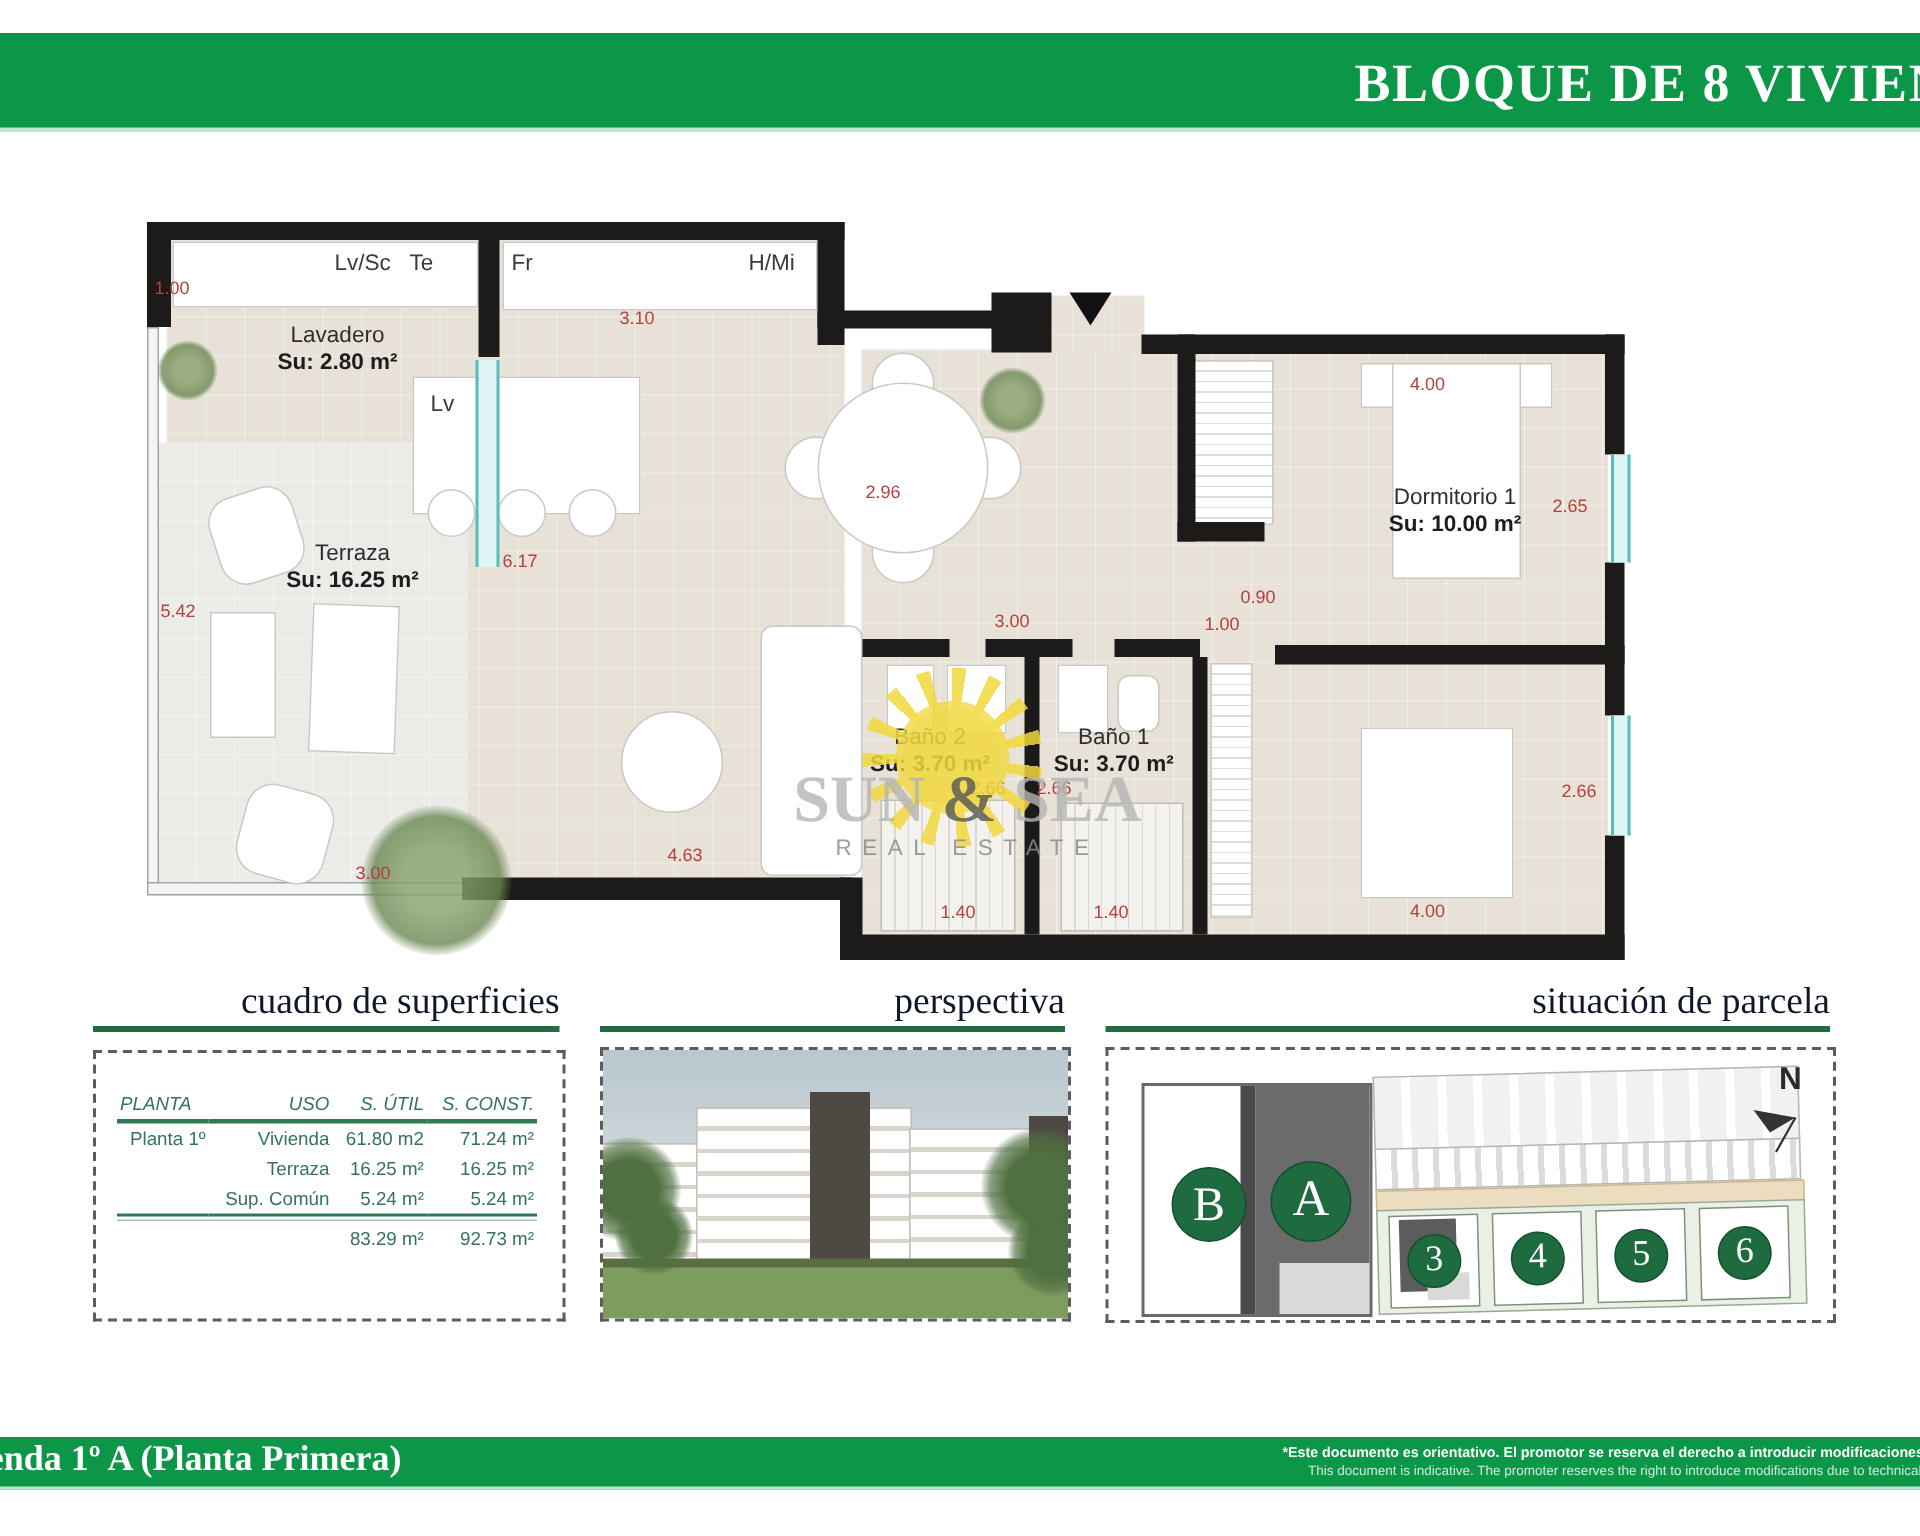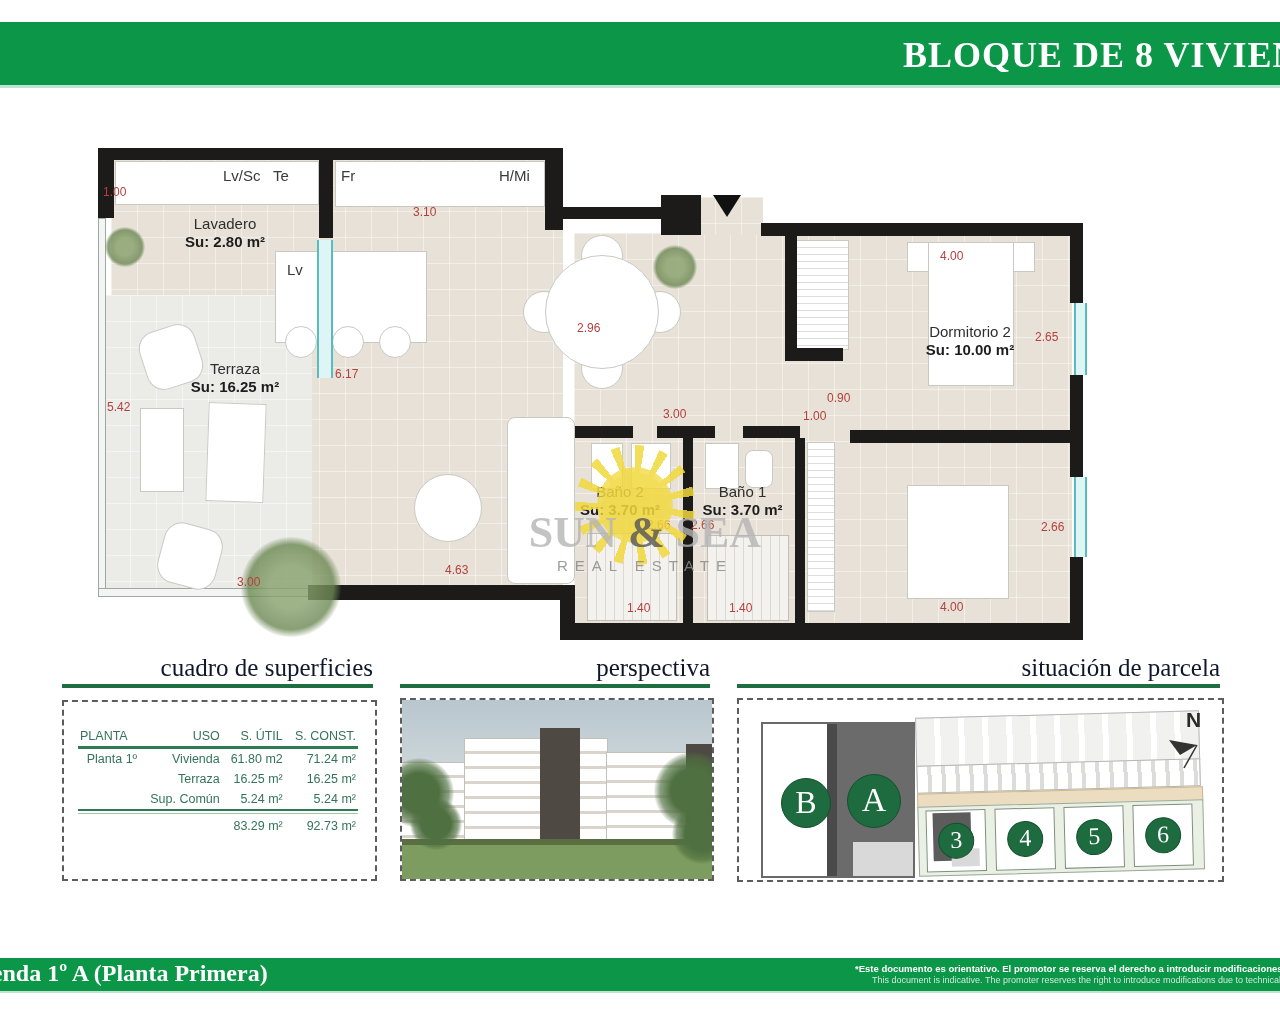--- a/index.html
+++ b/index.html
@@ -55,21 +55,21 @@
 
   
   .sec-title{position:absolute;font-family:"Liberation Serif",serif;font-size:25px;color:#0f172a;
       text-align:right;white-space:nowrap;}
   .sec-rule{position:absolute;height:4px;background:#1e6e41;}
   .dashbox{position:absolute;border:2px dashed #5c5c5c;background:#fff;}
 
   
   .surf{position:absolute;left:14px;top:24px;width:280px;color:#34745a;font-size:12.5px;}
   .surf table{border-collapse:collapse;width:100%;}
-  .surf th{font-weight:normal;border-bottom:3px solid #2e7a52;padding:3px 2px;text-align:right;}
+  .surf th{font-weight:normal;border-bottom:3px solid #2e7a52;padding:3px 2px;text-align:right;font-style:italic;}
   .surf th:first-child{text-align:left;}
   .surf td{padding:3px 2px;text-align:right;}
   .surf .totline td{border-top:2px solid #2e7a52;border-bottom:1px solid #9fc7ae;height:2px;padding:0;}
   .surf .tot td{padding-top:5px;}
 
   
   .persp{position:absolute;inset:0;overflow:hidden;}
   .sky{position:absolute;left:0;top:0;width:100%;height:150px;
       background:linear-gradient(#b8c6ce,#e6eae8);}
   .bld{position:absolute;background:repeating-linear-gradient(#ffffff 0 12px,#d9d5cd 12px 15px);
@@ -182,21 +182,21 @@
 
     <div class="room" style="left:55px;top:70px;width:150px;">
       <span>Lavadero</span><br>
       <b>Su: 2.80 m²</b>
     </div>
     <div class="room" style="left:60px;top:215px;width:160px;">
       <span>Terraza</span><br>
       <b>Su: 16.25 m²</b>
     </div>
     <div class="room" style="left:795px;top:178px;width:160px;">
-      <span>Dormitorio 2</span><br>
+      <span>Dormitorio 1</span><br>
       <b>Su: 10.00 m²</b>
     </div>
     <div class="room" style="left:480px;top:338px;width:90px;">
       <span>Baño 2</span><br>
       <b>Su: 3.70 m²</b>
     </div>
     <div class="room" style="left:600px;top:338px;width:95px;">
       <span>Baño 1</span><br>
       <b>Su: 3.70 m²</b>
     </div>

